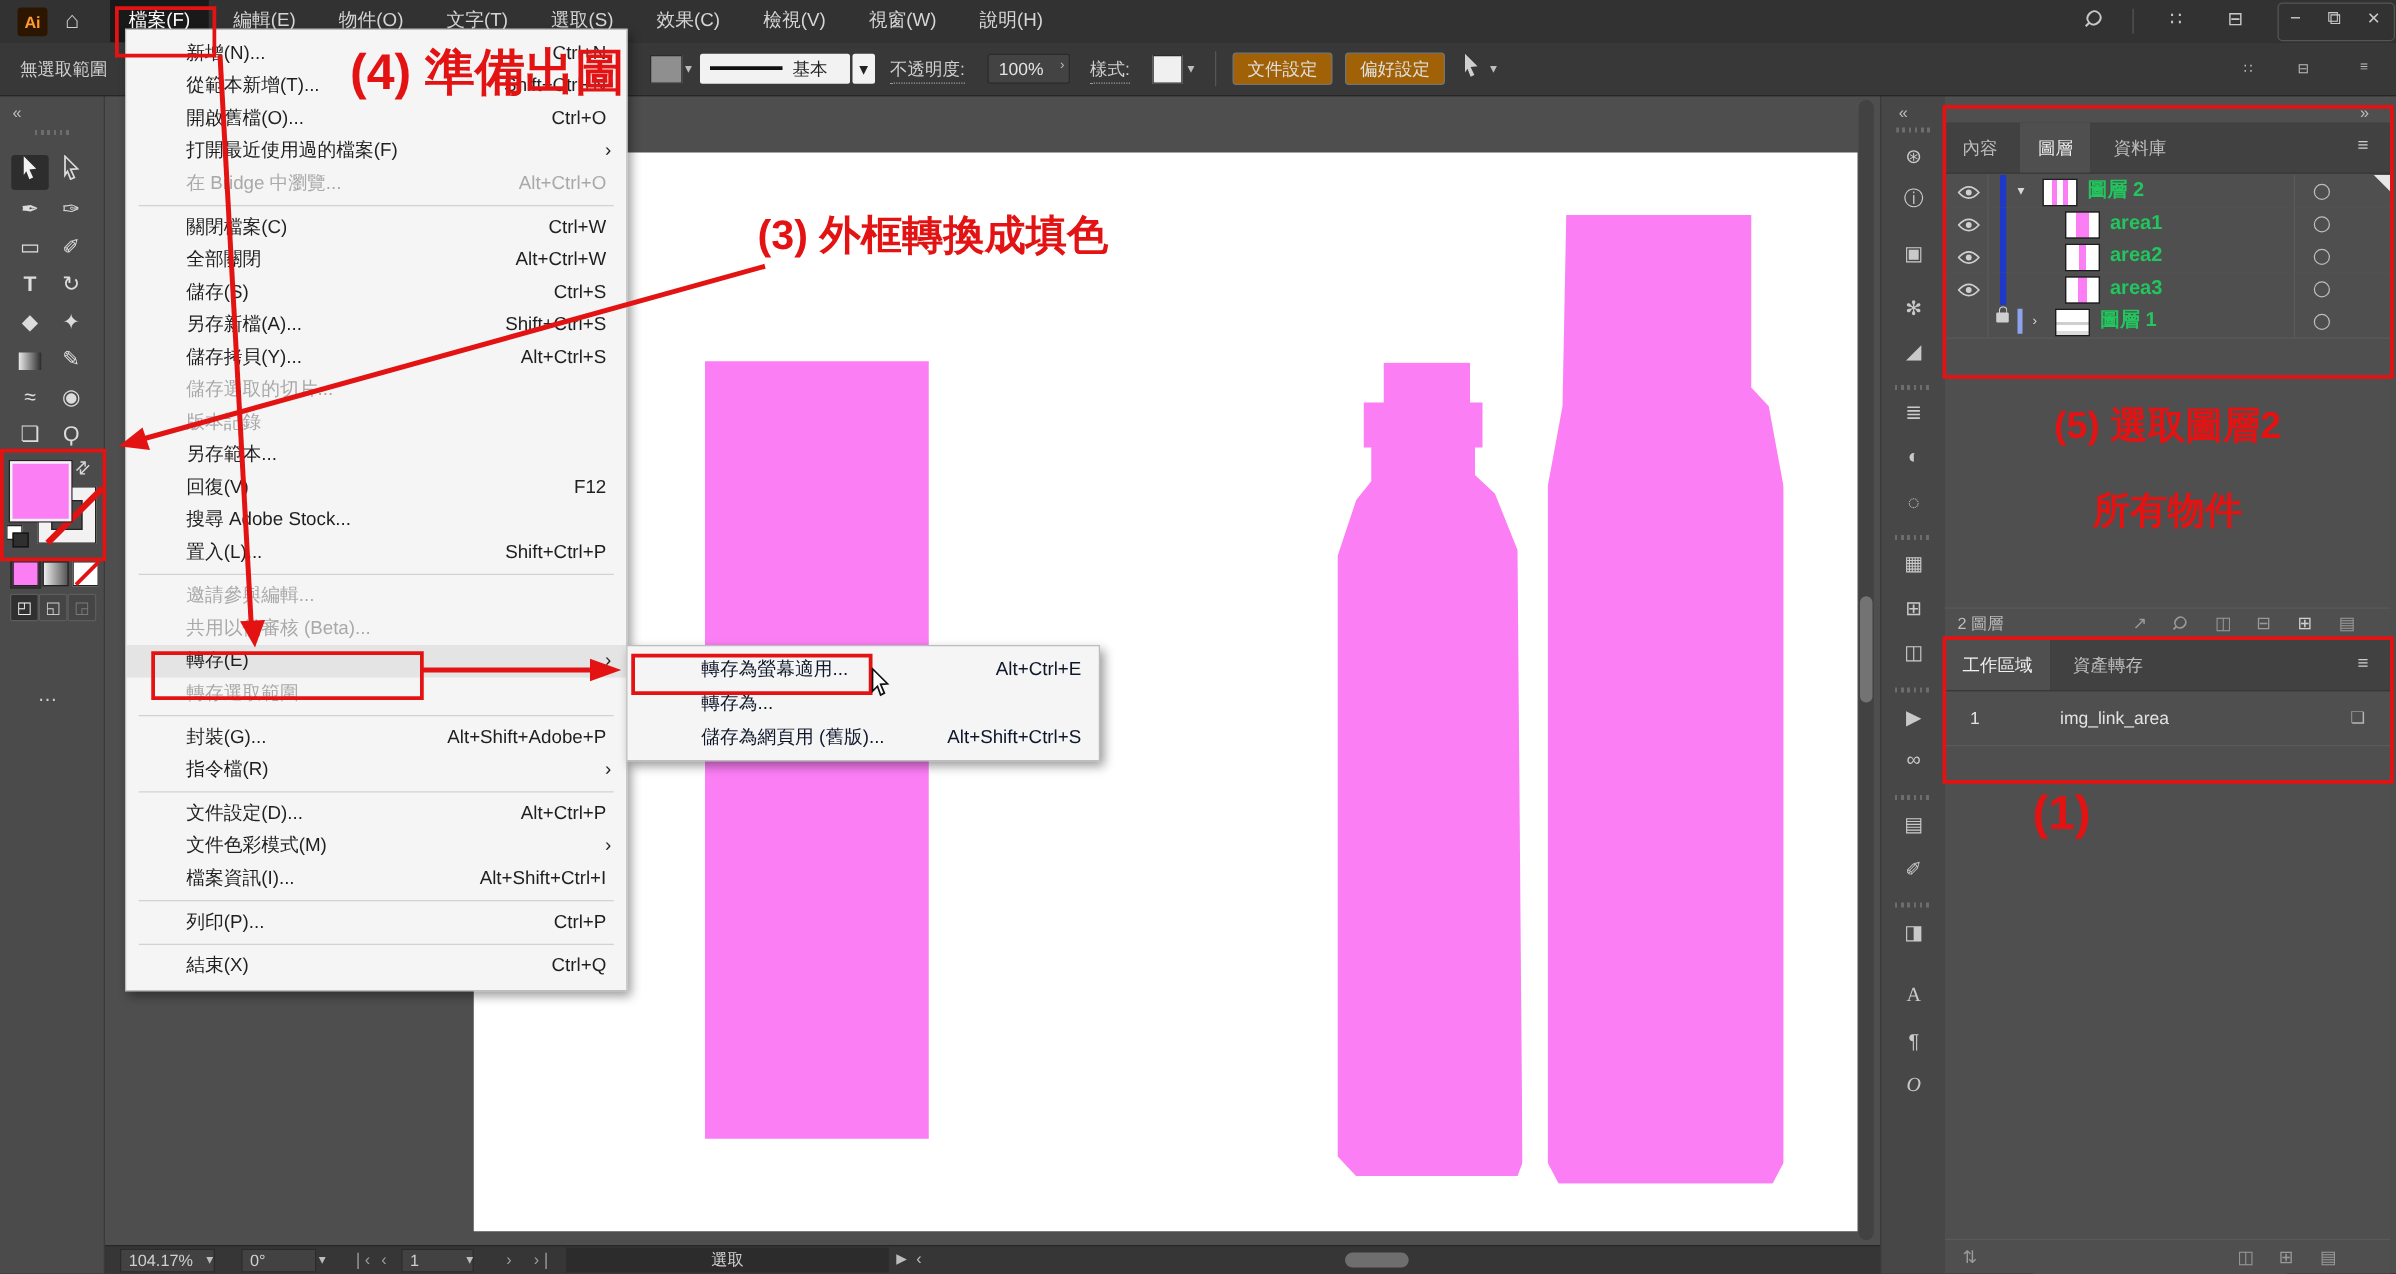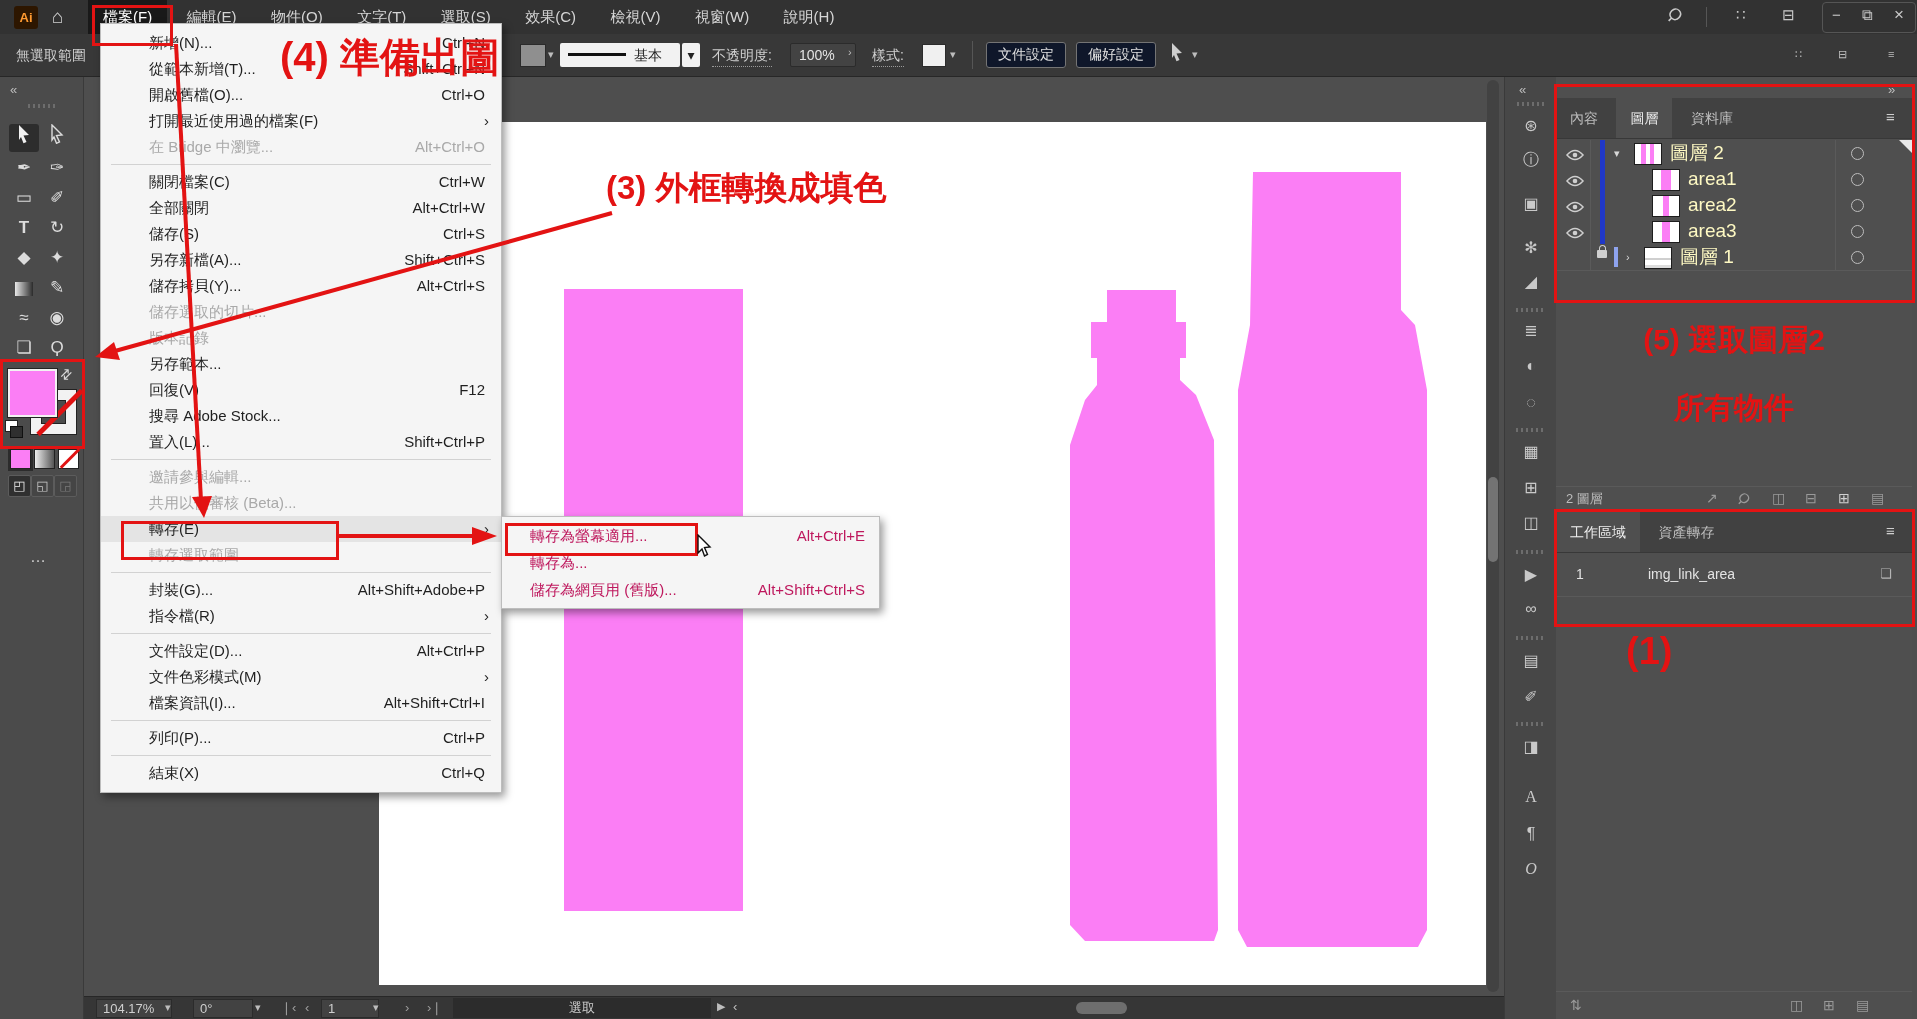--- a/index.html
+++ b/index.html
@@ -14,21 +14,21 @@
   .ai-logo{left:14px;top:6px;width:24px;height:23px;background:#2d1600;color:#ff9a30;font-weight:bold;
            font-size:13px;text-align:center;line-height:23px;border-radius:3px;}
   .home{left:52px;top:2px;font-size:19px;color:#cfcfcf;line-height:30px;}
   .mb-right{color:#c9c9c9;font-size:15px;}
   .winbox{left:1822px;top:2px;width:92px;height:29px;border:1px solid #555;border-radius:4px;}
   .controlbar{left:0;top:34px;width:1917px;height:42px;background:#383838;border-bottom:1px solid #272727;}
   .cb-txt{font-size:14px;color:#cfcfcf;line-height:22px;}
   .cb-link{border-bottom:1px dotted #9a9a9a;}
   .cb-field{background:#434343;border:1px solid #2b2b2b;color:#e3e3e3;font-size:14px;text-align:left;
             padding:0 8px;line-height:22px;border-radius:2px;}
-  .cb-btn{border:1px solid #747474;border-radius:3px;color:#e0e0e0;font-size:14px;text-align:center;line-height:24px;background:#0f172a;font-family:Liberation Serif, serif;}
+  .cb-btn{border:1px solid #747474;border-radius:3px;color:#e0e0e0;font-size:14px;text-align:center;line-height:24px;background:#a16207;}
   .stroke-wid{background:#f2f2f2;color:#222;border-radius:2px;font-size:14px;line-height:24px;}
   .stroke-line{display:inline-block;width:58px;height:3px;background:#111;vertical-align:middle;margin:0 8px 3px 8px;}
   .carets{color:#bdbdbd;font-size:11px;}
   
   .toolbar{left:0;top:76px;width:83px;height:943px;background:#4b4b4b;border-right:1px solid #3a3a3a;}
   .tool{width:30px;height:28px;text-align:center;line-height:28px;font-size:17px;color:#dcdcdc;border-radius:3px;}
   .tool.active{background:#2d2d2d;color:#fff;}
   .grip{background:repeating-linear-gradient(90deg,#6d6d6d 0 2px,transparent 2px 5px);height:4px;}
   .swatch-fill{left:8px;top:369px;width:45px;height:44px;background:#fb7ef5;border:2px solid #f2f2f2;box-shadow:0 0 0 1px #222;}
   .swatch-stroke{left:30px;top:389px;width:45px;height:44px;background:#f2f2f2;border:1px solid #222;}
@@ -54,38 +54,38 @@
   .tabbar{background:#414141;border-bottom:1px solid #383838;}
   .tab{display:inline-block;height:40px;line-height:40px;padding:0 14px;font-size:14px;color:#bdbdbd;}
   .tab.active{background:#4f4f4f;color:#f0f0f0;}
   .lrow{left:1556px;width:356px;height:26px;border-bottom:1px solid #5a5a5a;background:#4f4f4f;}
   .lrow .vl{position:absolute;left:34px;top:0;width:1px;height:26px;background:#5a5a5a;}
   .lrow .vr{position:absolute;right:76px;top:0;width:1px;height:26px;background:#5a5a5a;}
   .colbar{position:absolute;left:44px;top:0;width:5px;height:26px;background:#2038c8;}
   .colbar.lt{background:#8ea3ee;height:20px;top:3px;width:4px;}
   .chev{position:absolute;left:58px;top:0;font-size:11px;color:#d8d8d8;line-height:26px;}
   .lthumb{position:absolute;top:3px;width:26px;height:20px;border:1px solid #1d1d1d;background:#fff;}
-  .lname{position:absolute;top:0;font-size:19px;color:#fef9c3;line-height:26px;}
+  .lname{position:absolute;top:0;font-size:16px;color:#22c55e;line-height:26px;font-weight:bold;}
   .ltarget{position:absolute;right:48px;top:7px;width:11px;height:11px;border:1px solid #bdbdbd;border-radius:50%;}
   .corner{position:absolute;right:0;top:0;width:0;height:0;border-left:13px solid transparent;border-top:13px solid #e8e8e8;}
   .lock{position:absolute;left:41px;top:6px;width:10px;height:8px;background:#cfcfcf;border-radius:1px;}
   .lock::before{content:"";position:absolute;left:1.5px;top:-5px;width:5px;height:5px;border:1.5px solid #cfcfcf;border-bottom:none;border-radius:4px 4px 0 0;}
   .pbar-ic{font-size:14px;color:#9a9a9a;}
   
   .filemenu{left:100px;top:23px;width:400px;background:#f5f5f5;border:1px solid #bdbdbd;
             box-shadow:3px 4px 8px rgba(0,0,0,.4);padding:6px 0;z-index:40;}
   .mi{position:relative;height:26px;line-height:26px;font-size:15px;color:#1f1f1f;padding-left:48px;}
   .mi .sc{position:absolute;right:16px;top:0;}
   .mi .sub{position:absolute;right:12px;top:0;font-size:15px;}
   .mi.dis{color:#a9a9a9;}
   .mi.hl{background:#e4e4e4;}
   .msep{height:1px;background:#d2d2d2;margin:4px 10px;}
   .submenu{left:501px;top:516px;width:377px;background:#f5f5f5;border:1px solid #bdbdbd;
            box-shadow:3px 4px 8px rgba(0,0,0,.4);padding:5px 0;z-index:41;}
-  .smi{position:relative;height:27px;line-height:27px;font-size:15px;color:#be185d;padding-left:28px;}
+  .smi{position:relative;height:27px;line-height:27px;font-size:15px;color:#0f172a;padding-left:59px;}
   .smi .sc{position:absolute;right:14px;top:0;}
   
   .redbox{border:3px solid #e31313;z-index:61;}
   .redtext{color:#e31313;font-weight:bold;z-index:62;white-space:nowrap;}
   .overlay{left:0;top:0;z-index:60;pointer-events:none;}
   .cursor{z-index:70;}
 </style>
 </head>
 <body>
 

